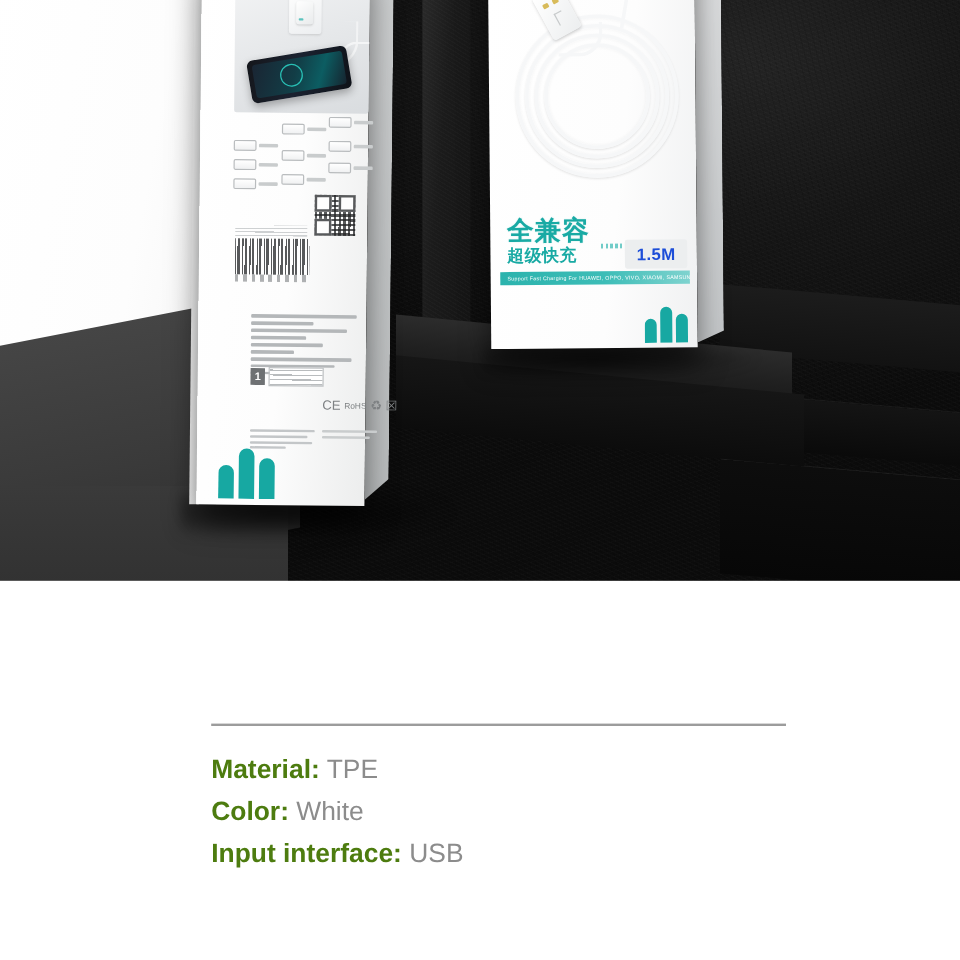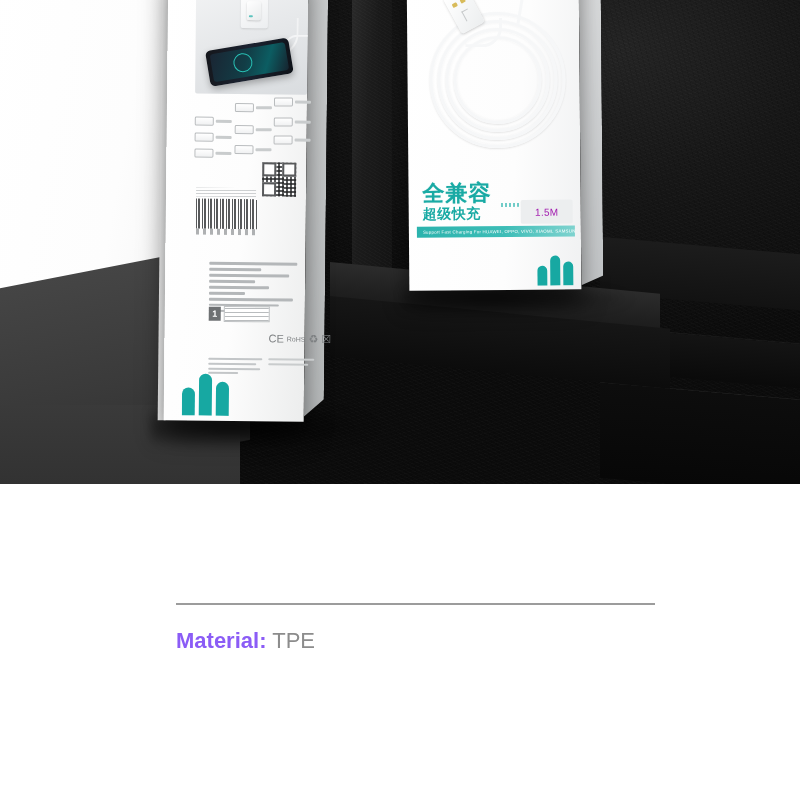--- a/index.html
+++ b/index.html
@@ -179,40 +179,40 @@
   .pct-sm{position:absolute;left:92px;top:243px;width:22px;height:4px;
         background:repeating-linear-gradient(90deg,#4fc0bb 0 2px,transparent 2px 4px);opacity:.8;}
   .strip{position:absolute;left:8px;top:266px;width:158px;height:11px;
         background:linear-gradient(90deg,#2bb3ad 0%,#3dbdb7 55%,#7fd3cf 100%);
         display:flex;align-items:center;}
   .strip span{font-size:4.4px;color:#fff;letter-spacing:.25px;padding-left:6px;
         white-space:nowrap;overflow:hidden;}
   .lenbox{position:absolute;left:112px;top:240px;width:52px;height:24px;
         background:#eceeef;border-radius:2px;display:flex;align-items:center;
         justify-content:center;}
-  .lenbox span{font-size:10px;font-weight:400;color:#a21caf;letter-spacing:.3px;}
+  .lenbox span{font-size:14px;font-weight:700;color:#1d4ed8;letter-spacing:.3px;}
   .logoR{position:absolute;left:128px;top:286px;width:44px;height:40px;overflow:hidden;}
   .logoR i{position:absolute;bottom:0;width:10px;background:#17a8a2;border-radius:6px 6px 0 0;}
 
   
   .shL{position:absolute;left:150px;top:404px;width:230px;height:46px;
         background:radial-gradient(ellipse at 35% 50%, rgba(0,0,0,.72) 0%, rgba(0,0,0,0) 70%);
         filter:blur(5px);}
   .shR{position:absolute;left:402px;top:282px;width:230px;height:34px;
         background:radial-gradient(ellipse at 40% 50%, rgba(0,0,0,.62) 0%, rgba(0,0,0,0) 72%);
         filter:blur(4px);}
 
   
   .info{position:absolute;left:0;top:484px;width:800px;height:316px;background:#fff;}
   .info-title{position:absolute;left:176px;top:58px;font-size:39px;font-weight:700;
         color:#565656;letter-spacing:-.3px;white-space:nowrap;}
   .divider{position:absolute;left:176px;top:119px;width:479px;height:2px;background:#9c9c9c;}
   .speclist{position:absolute;left:176px;top:139px;width:560px;}
   .specrow{font-size:22px;line-height:35px;color:#8c8c8c;white-space:nowrap;}
-  .specrow b{color:#8b5cf6;font-weight:700;}
+  .specrow b{color:#4d7c0f;font-weight:700;}
 </style>
 </head>
 <body>
 
 <div class="page">
 
   <div class="photo">
     <div class="wall"></div>
     <div class="wall-tex"></div>
 
@@ -387,16 +387,24 @@
     </div>
   </div>
 
   <div class="info">
     <div class="divider"></div>
     <div class="speclist">
       <div class="specrow">
         <b>Material:</b>
         <span>TPE</span>
       </div>
+      <div class="specrow">
+        <b>Color:</b>
+        <span>White</span>
+      </div>
+      <div class="specrow">
+        <b>Input interface:</b>
+        <span>USB</span>
+      </div>
     </div>
   </div>
 
 </div>
 
 </body></html>

